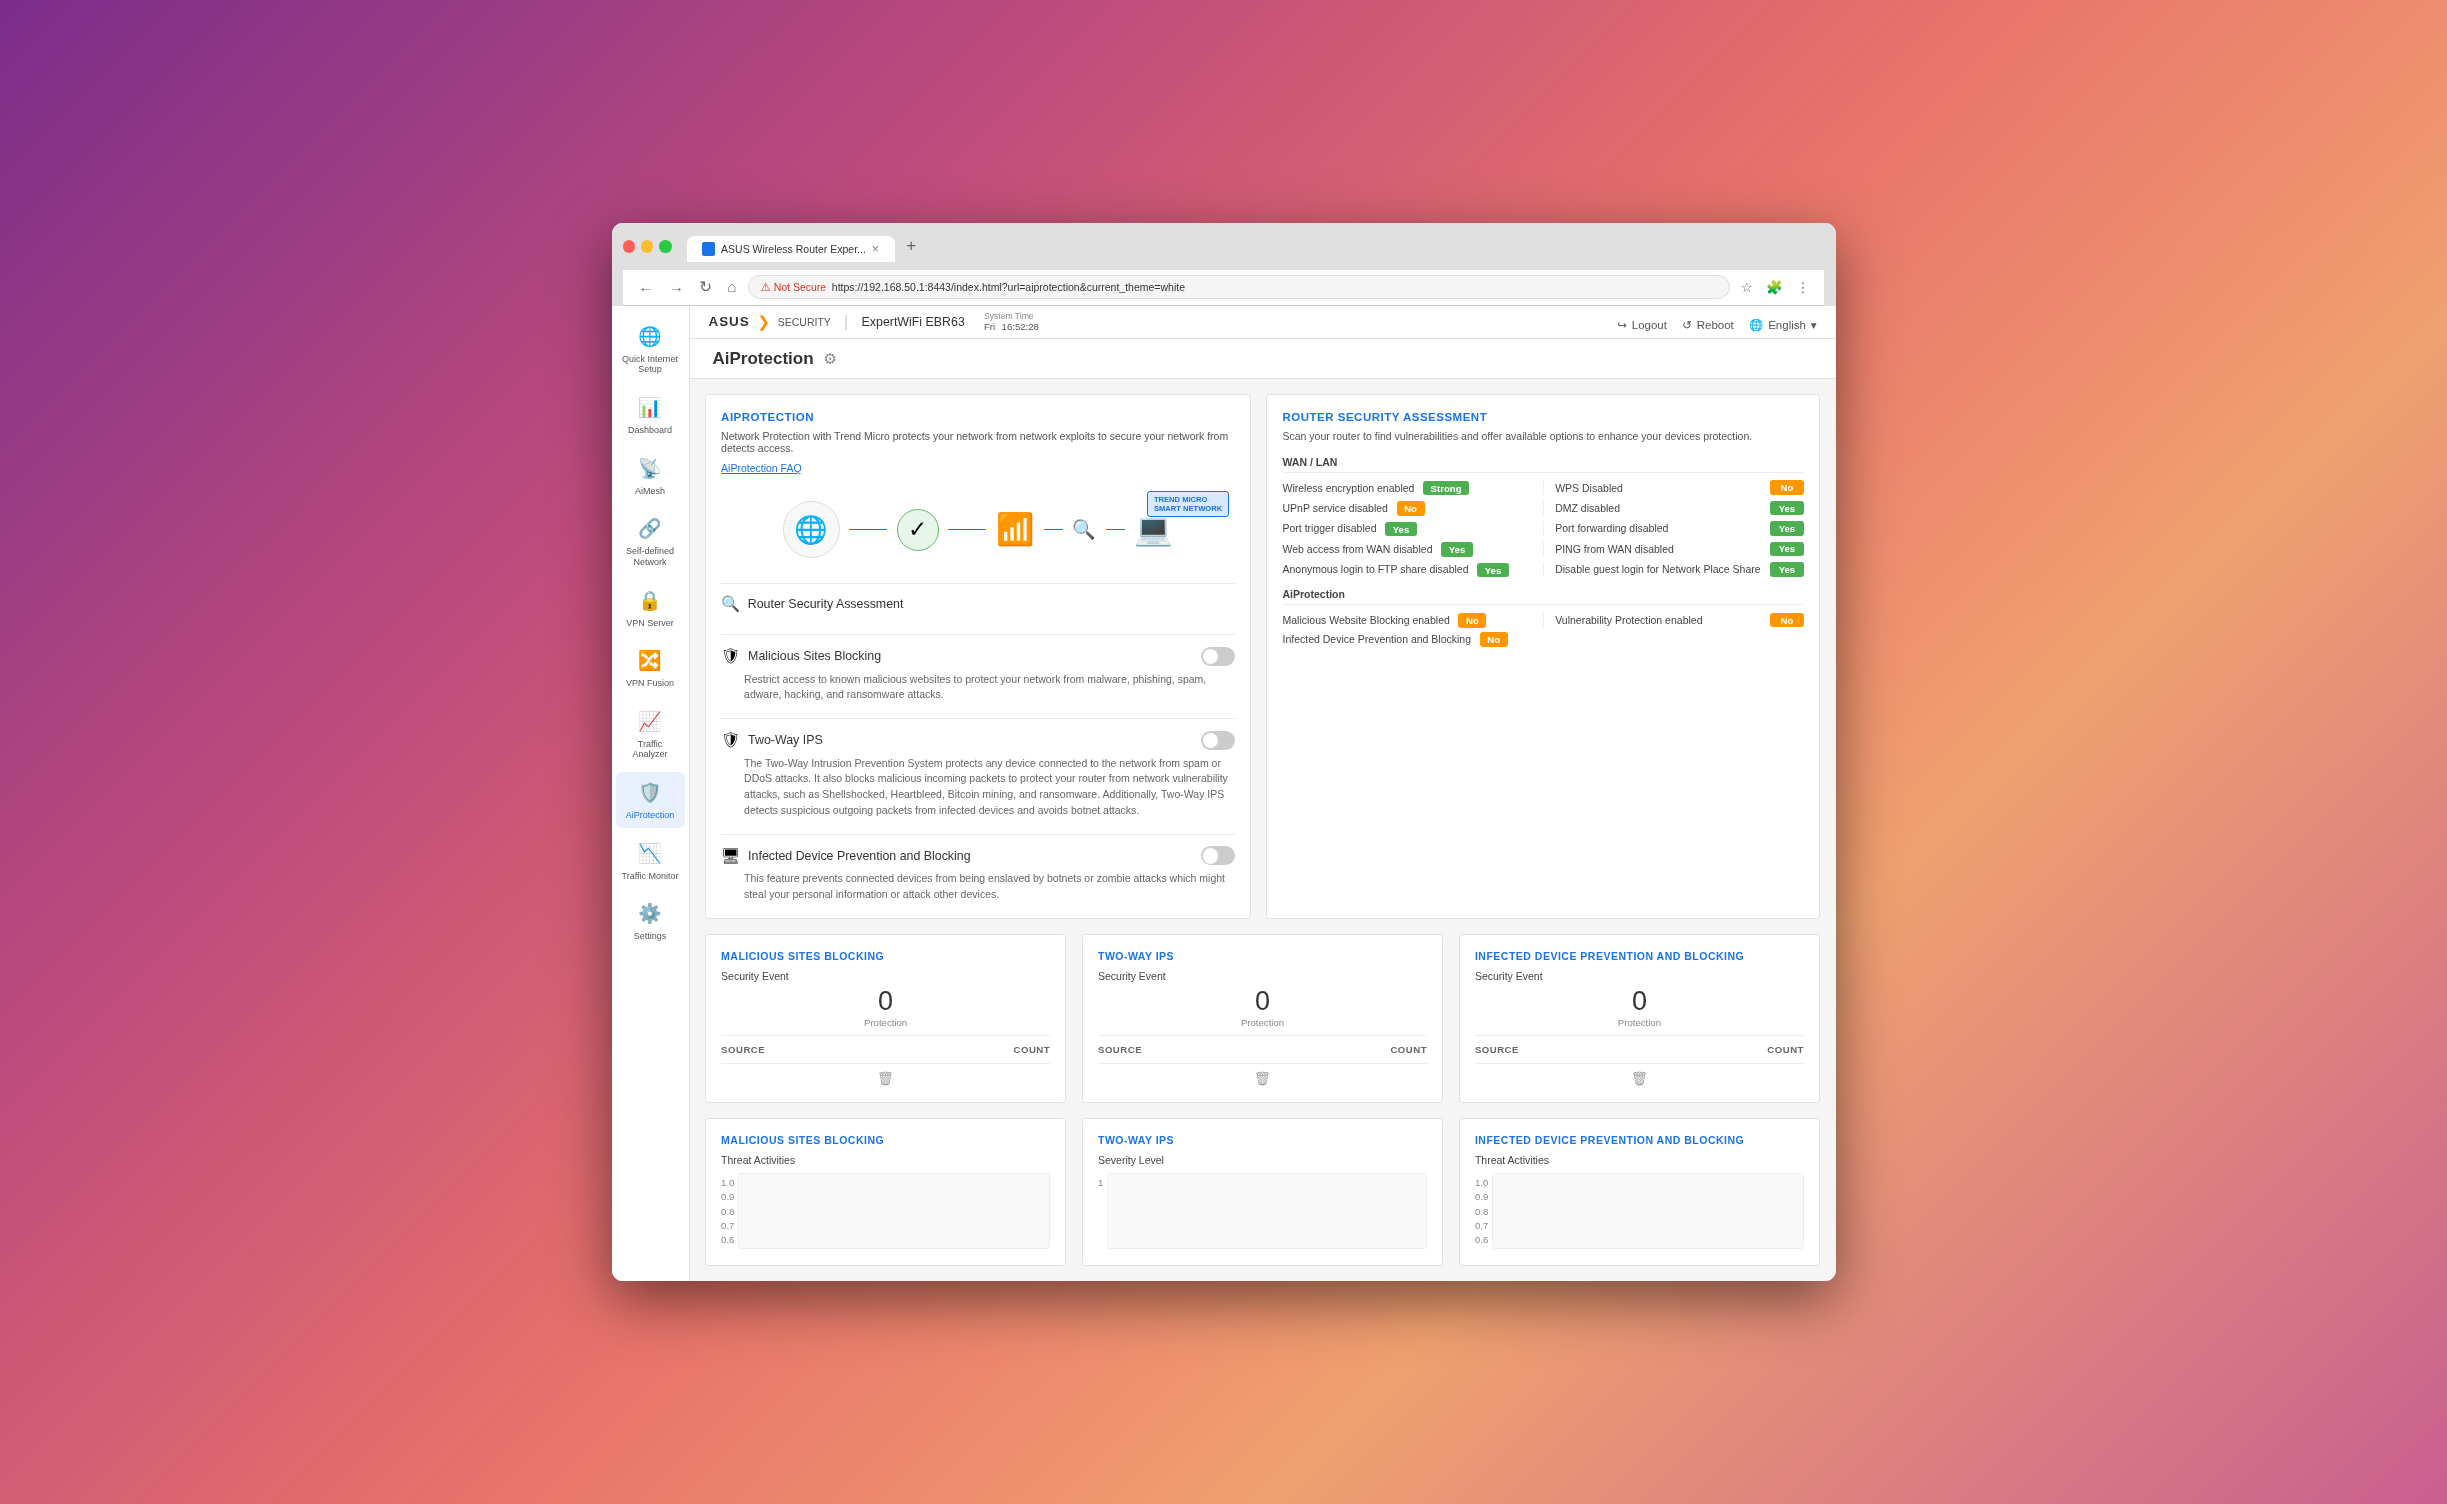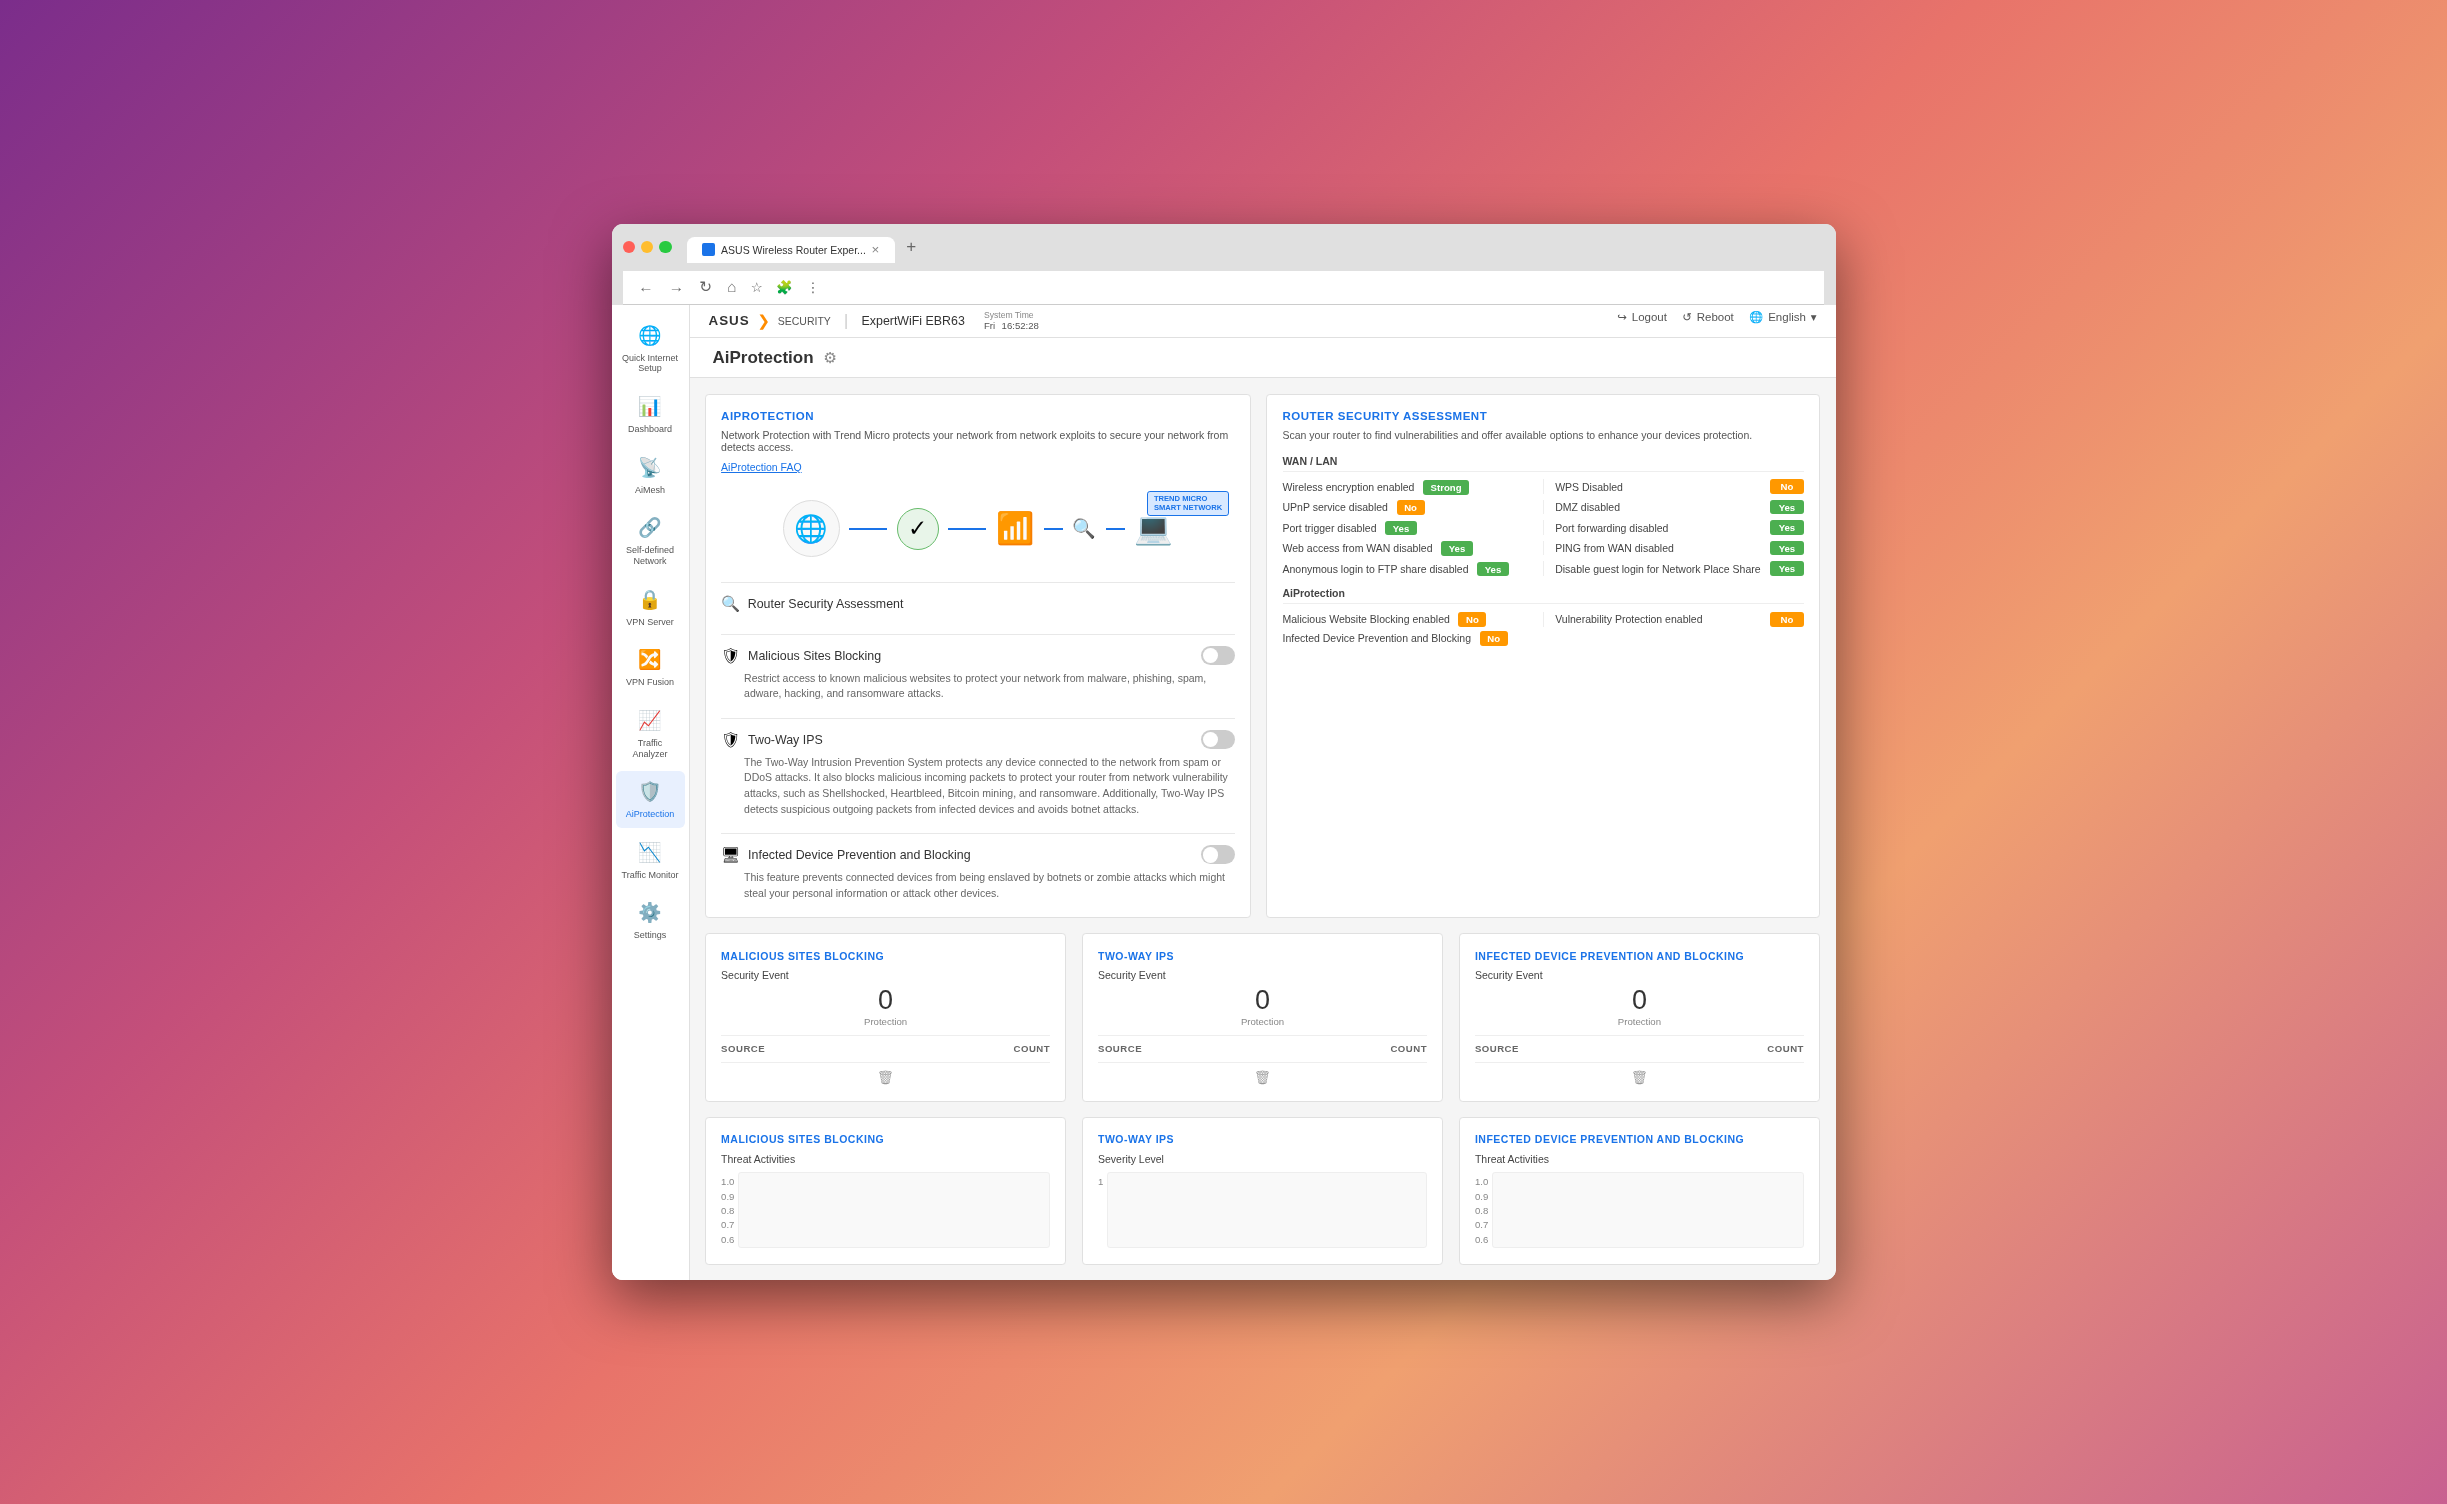--- a/index.html
+++ b/index.html
@@ -165,21 +165,21 @@
       text-align: center;
       color: #555;
       line-height: 1.2;
     }
     
     .app-header {
       background: #fff;
       border-bottom: 1px solid #e0e0e0;
       padding: 5.7px 19px;
       display: flex;
-      align-items: flex-start;
+      align-items: flex-end;
       justify-content: space-between;
     }
     .brand-logo {
       display: flex;
       align-items: center;
       gap: 7.6px;
     }
     .model-name {
       font-size: 12.4px;
       font-weight: 500;
@@ -515,20 +515,24 @@
           <span class="tab-close">×</span>
         </div>
         <div class="browser-tab-new">+</div>
       </div>
     </div>
     <div class="browser-addressbar">
       <button class="nav-btn">←</button>
       <button class="nav-btn">→</button>
       <button class="nav-btn">↻</button>
       <button class="nav-btn">⌂</button>
+      <div class="address-bar">
+        <span class="not-secure">Not Secure</span>
+        <span class="url-text">https://192.168.50.1:8443/index.html?url=aiprotection&amp;current_theme=white</span>
+      </div>
       <div class="browser-actions">
         <button class="browser-action-btn">☆</button>
         <button class="browser-action-btn">🧩</button>
         <button class="browser-action-btn">⋮</button>
       </div>
     </div>
   </div>
 
   <div class="app-container">
 

